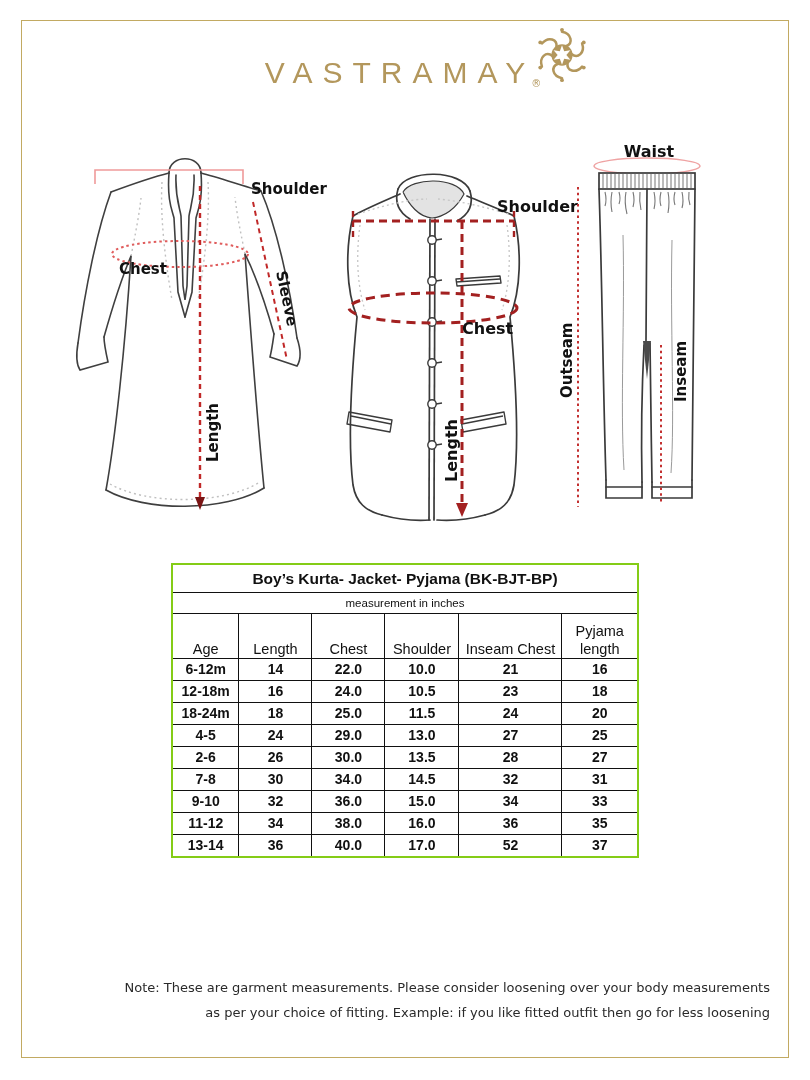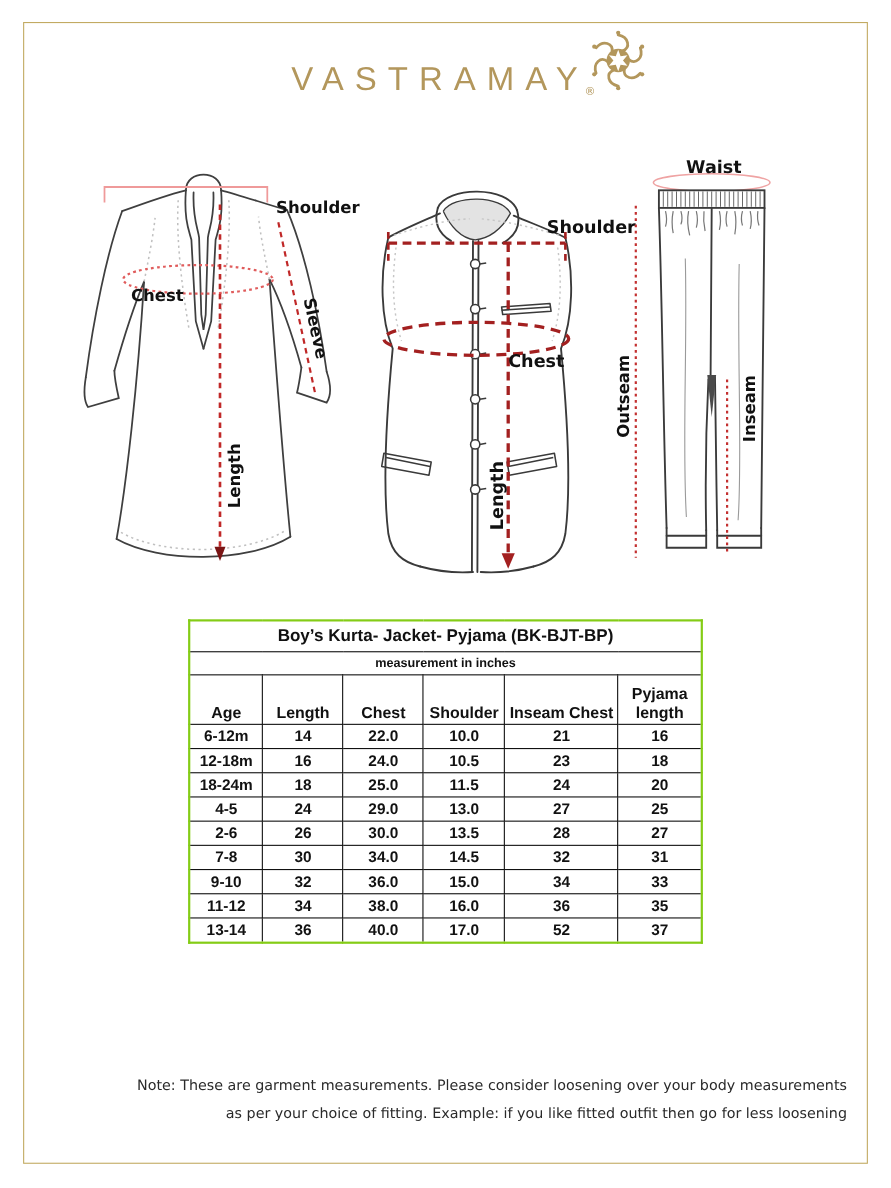--- a/index.html
+++ b/index.html
@@ -23,22 +23,22 @@
   .lbl{font-size:15px;font-weight:bold;}
   .lbl-lg{font-size:16px;font-weight:bold;}
   .lbl-md{font-size:15px;font-weight:600;}
 
   
   .table-wrap{position:absolute;top:563px;left:0;width:100%;display:flex;justify-content:center;}
   table.size{border-collapse:collapse;table-layout:fixed;width:466px;
         font-family:"Liberation Sans",sans-serif;border:2px solid #84cc16;}
   table.size td,table.size th{border:1.5px solid #111;text-align:center;padding:0;color:#111;}
   .tbl-title{font-size:15.5px;font-weight:bold;height:27px;}
-  .tbl-sub{font-size:11.5px;font-weight:bold;height:20px;}
-  th.colhead{font-size:14.5px;font-weight:bold;height:44px;vertical-align:bottom;
+  .tbl-sub{font-size:11.5px;font-weight:normal;height:20px;}
+  th.colhead{font-size:14.5px;font-weight:normal;height:44px;vertical-align:bottom;
         padding-bottom:3px;white-space:pre-line;line-height:1.25;}
   td.cell{font-size:14px;font-weight:bold;height:21px;line-height:21px;}
 
   
   .note{position:absolute;top:975px;left:0;width:810px;box-sizing:border-box;
         padding:0 40px;text-align:right;font-size:13px;color:#2a2a2a;line-height:1.95;}
   .note div{white-space:nowrap;}
 </style>
 </head>
 <body>

